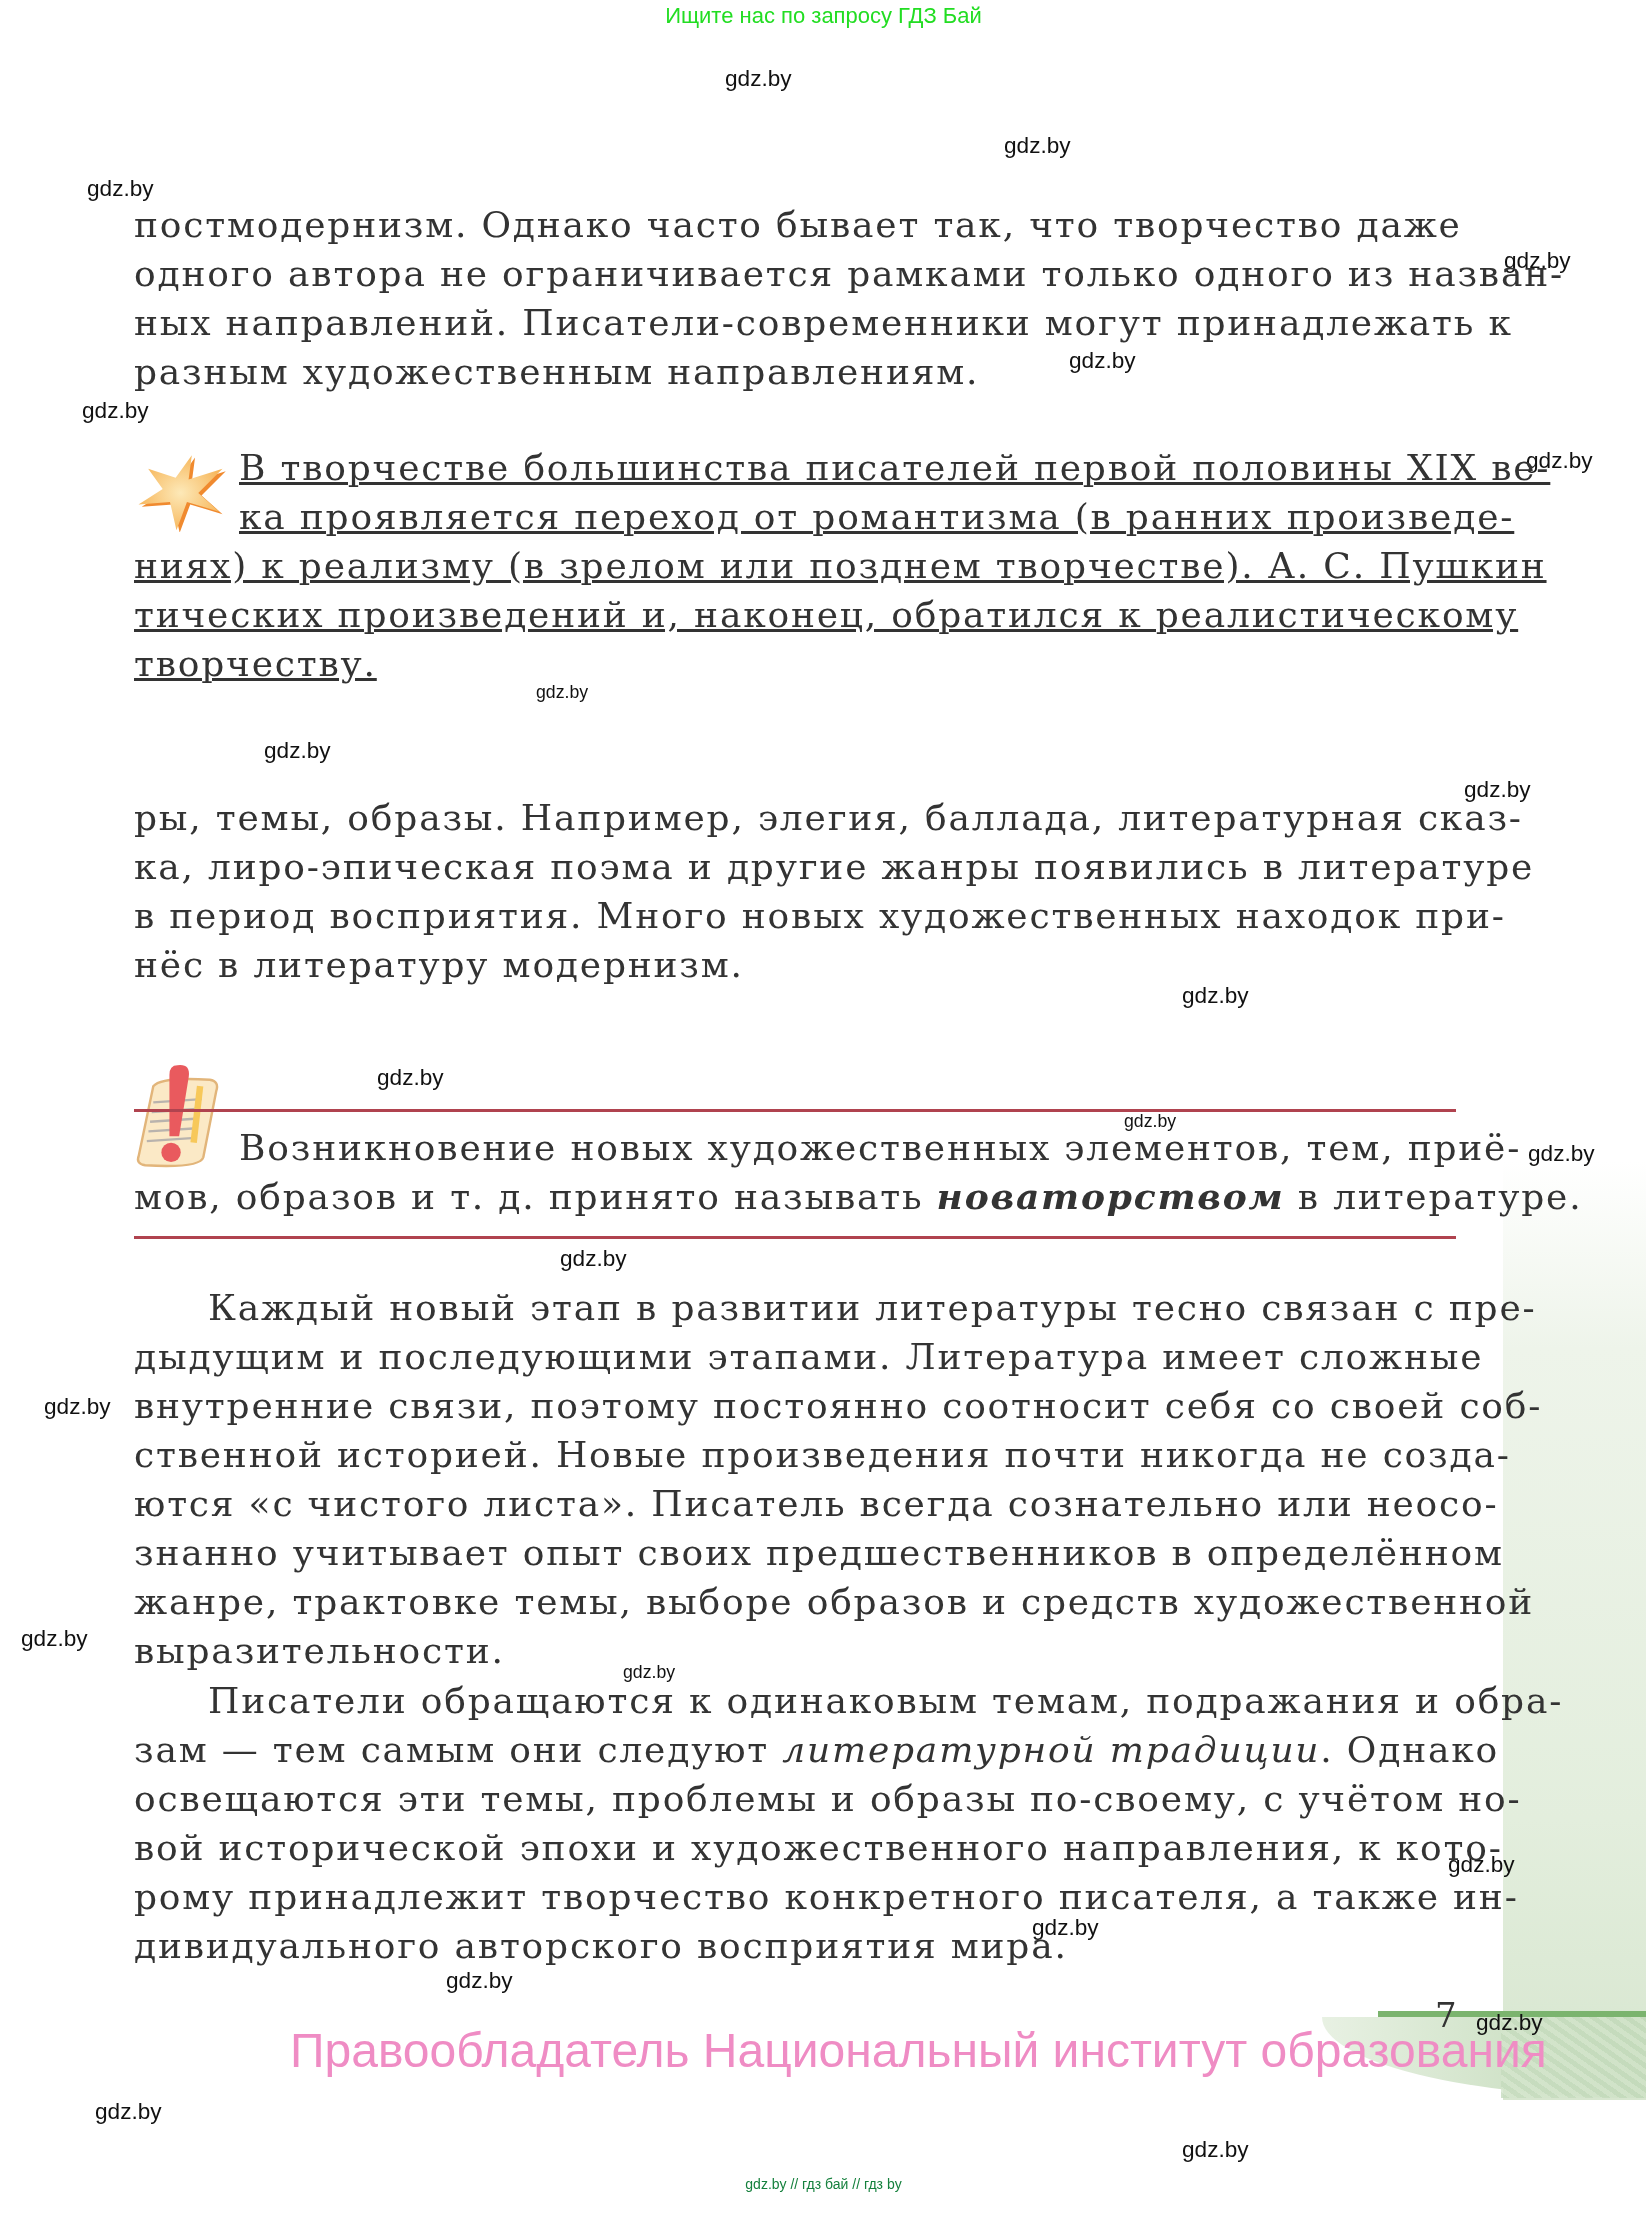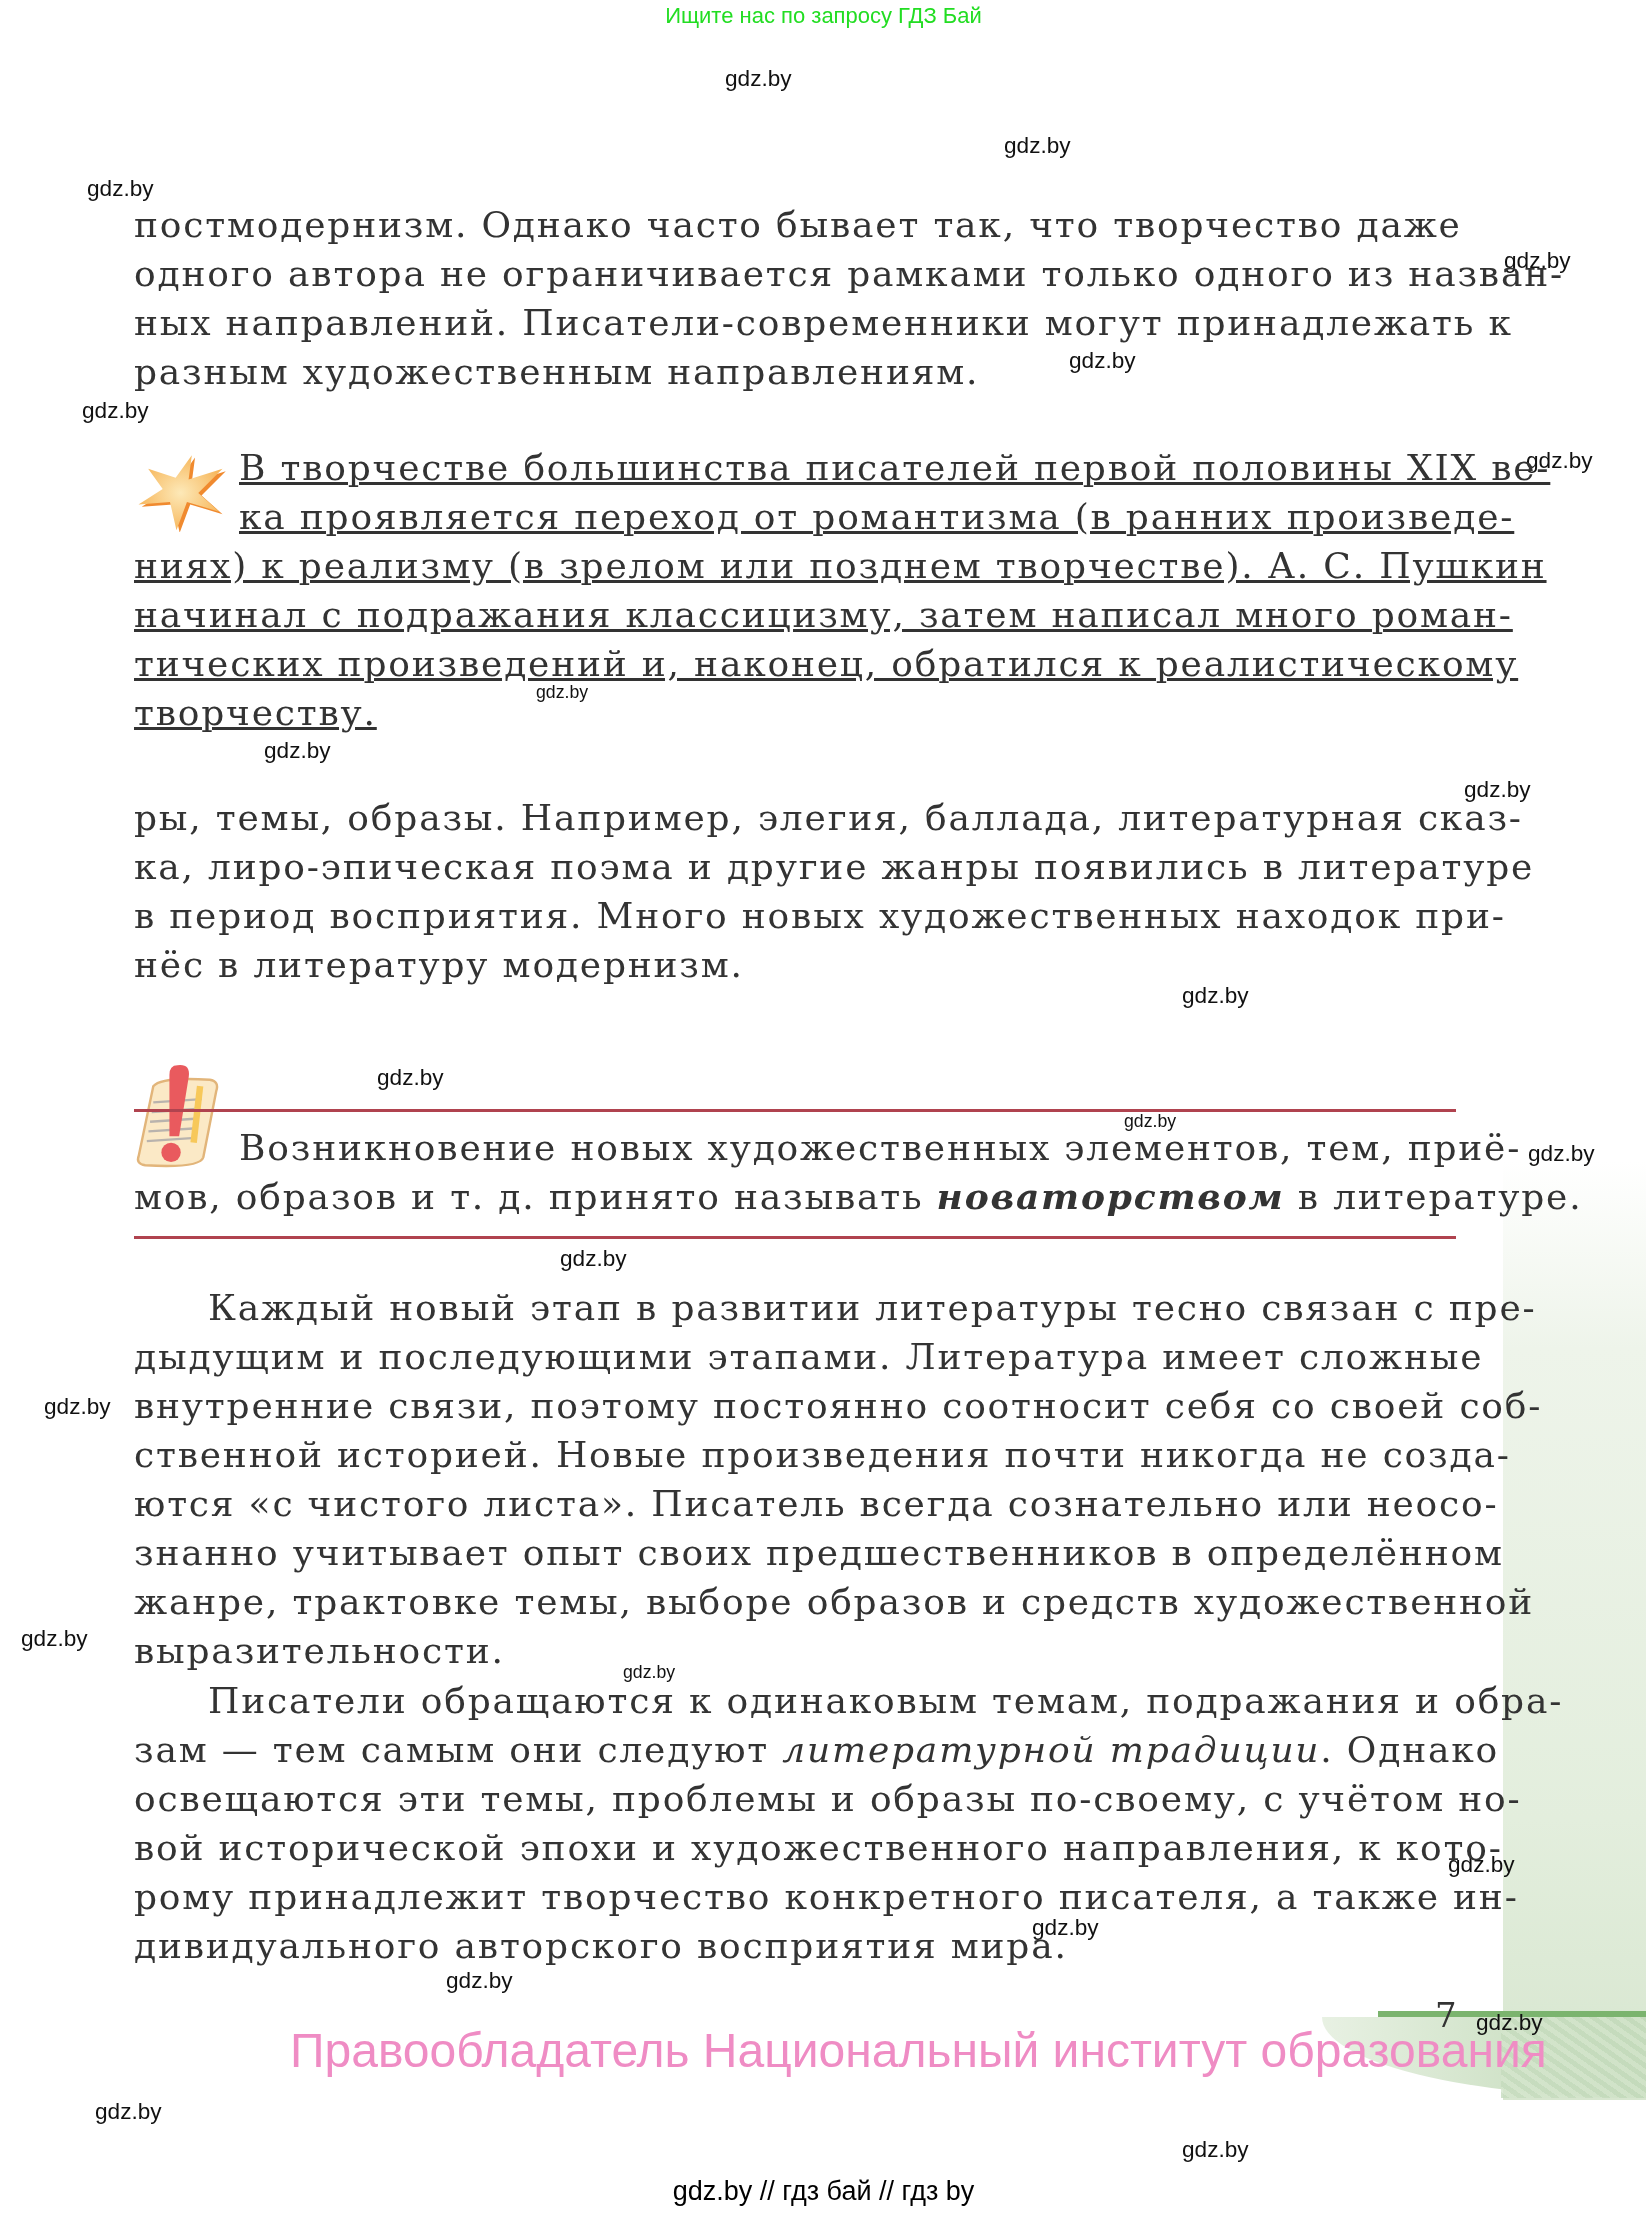--- a/index.html
+++ b/index.html
@@ -31,21 +31,21 @@
   .para .ln.star-ind { padding-left: 105px; }
   .rule { position: absolute; left: 134px; width: 1322px; height: 3.2px; background: #b0434f; }
   .em-bold { font-style: italic; font-weight: bold; }
   .em-it { font-style: italic; }
   .footer-rights {
     position: absolute; top: 2023px; left: 290px;
     font-family: "Liberation Sans", sans-serif; font-size: 48px; color: #ef8cc4;
   }
   .bottom-links {
     position: absolute; top: 2176px; left: 0; width: 1647px; text-align: center;
-    font-family: "Liberation Sans", sans-serif; font-size: 27px; color: #000000;
+    font-family: "Liberation Sans", sans-serif; font-size: 14px; color: #15803d;
   }
   .page-num { position: absolute; top: 1995px; left: 1435px; font-size: 34px; color: #333; }
   .deco-right {
     position: absolute; left: 1503px; top: 1161px; width: 143px; height: 939px;
     background: linear-gradient(to bottom, #ffffff 0%, #eef4ea 20%, #e3eedd 70%, #d7e6cf 100%);
   }
   .deco-band { position: absolute; left: 1378px; top: 2011px; width: 268px; height: 6.4px; background: #7bb46e; }
   .deco-curve {
     position: absolute; left: 1322px; top: 2017px; width: 325px; height: 81px;
     background: linear-gradient(to right, #e8f1e3, #bfd8b5);
@@ -111,21 +111,20 @@
     </defs>
     <polygon points="74,5 70,35 112,22 82,52 108,75 68,63 55,98 47,63 8,66 38,47 20,22 54,33" fill="#f08a2f" transform="translate(4,3)"></polygon>
     <polygon points="74,5 70,35 112,22 82,52 108,75 68,63 55,98 47,63 8,66 38,47 20,22 54,33" fill="url(#sg)"></polygon>
   </svg>
 </div>
 
 <div class="para" style="top:443px;text-decoration:underline;">
   <span class="ln star-ind">В творчестве большинства писателей первой половины XIX ве-</span>
   <span class="ln star-ind">ка проявляется переход от романтизма (в ранних произведе-</span>
   <span class="ln">ниях) к реализму (в зрелом или позднем творчестве). А. С. Пушкин</span>
-  <span class="ln">начинал с подражания классицизму, затем написал много роман-</span>
   <span class="ln">тических произведений и, наконец, обратился к реалистическому</span>
   <span class="ln last">творчеству.</span>
 </div>
 
 <div class="para" style="top:793px;">
   <span class="ln">ры, темы, образы. Например, элегия, баллада, литературная сказ-</span>
   <span class="ln">ка, лиро-эпическая поэма и другие жанры появились в литературе</span>
   <span class="ln">в период восприятия. Много новых художественных находок при-</span>
   <span class="ln last">нёс в литературу модернизм.</span>
 </div>

